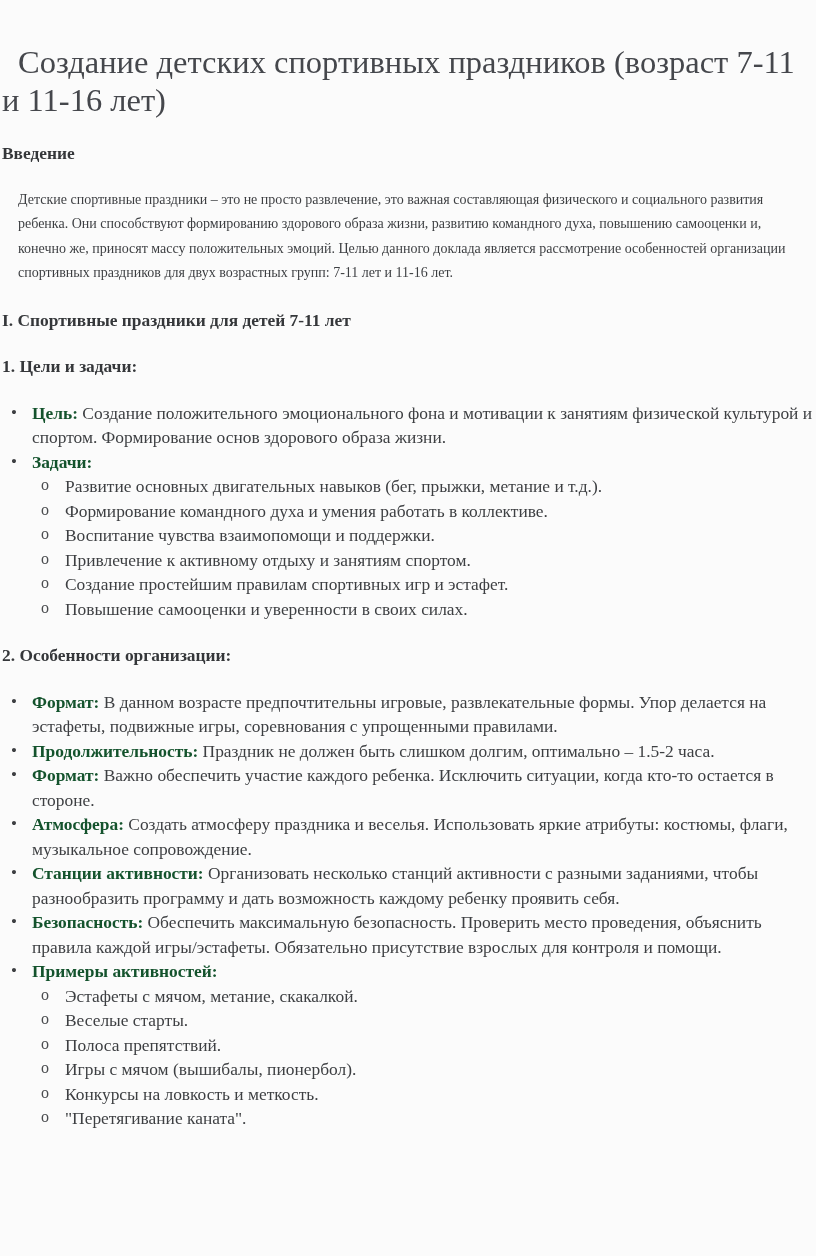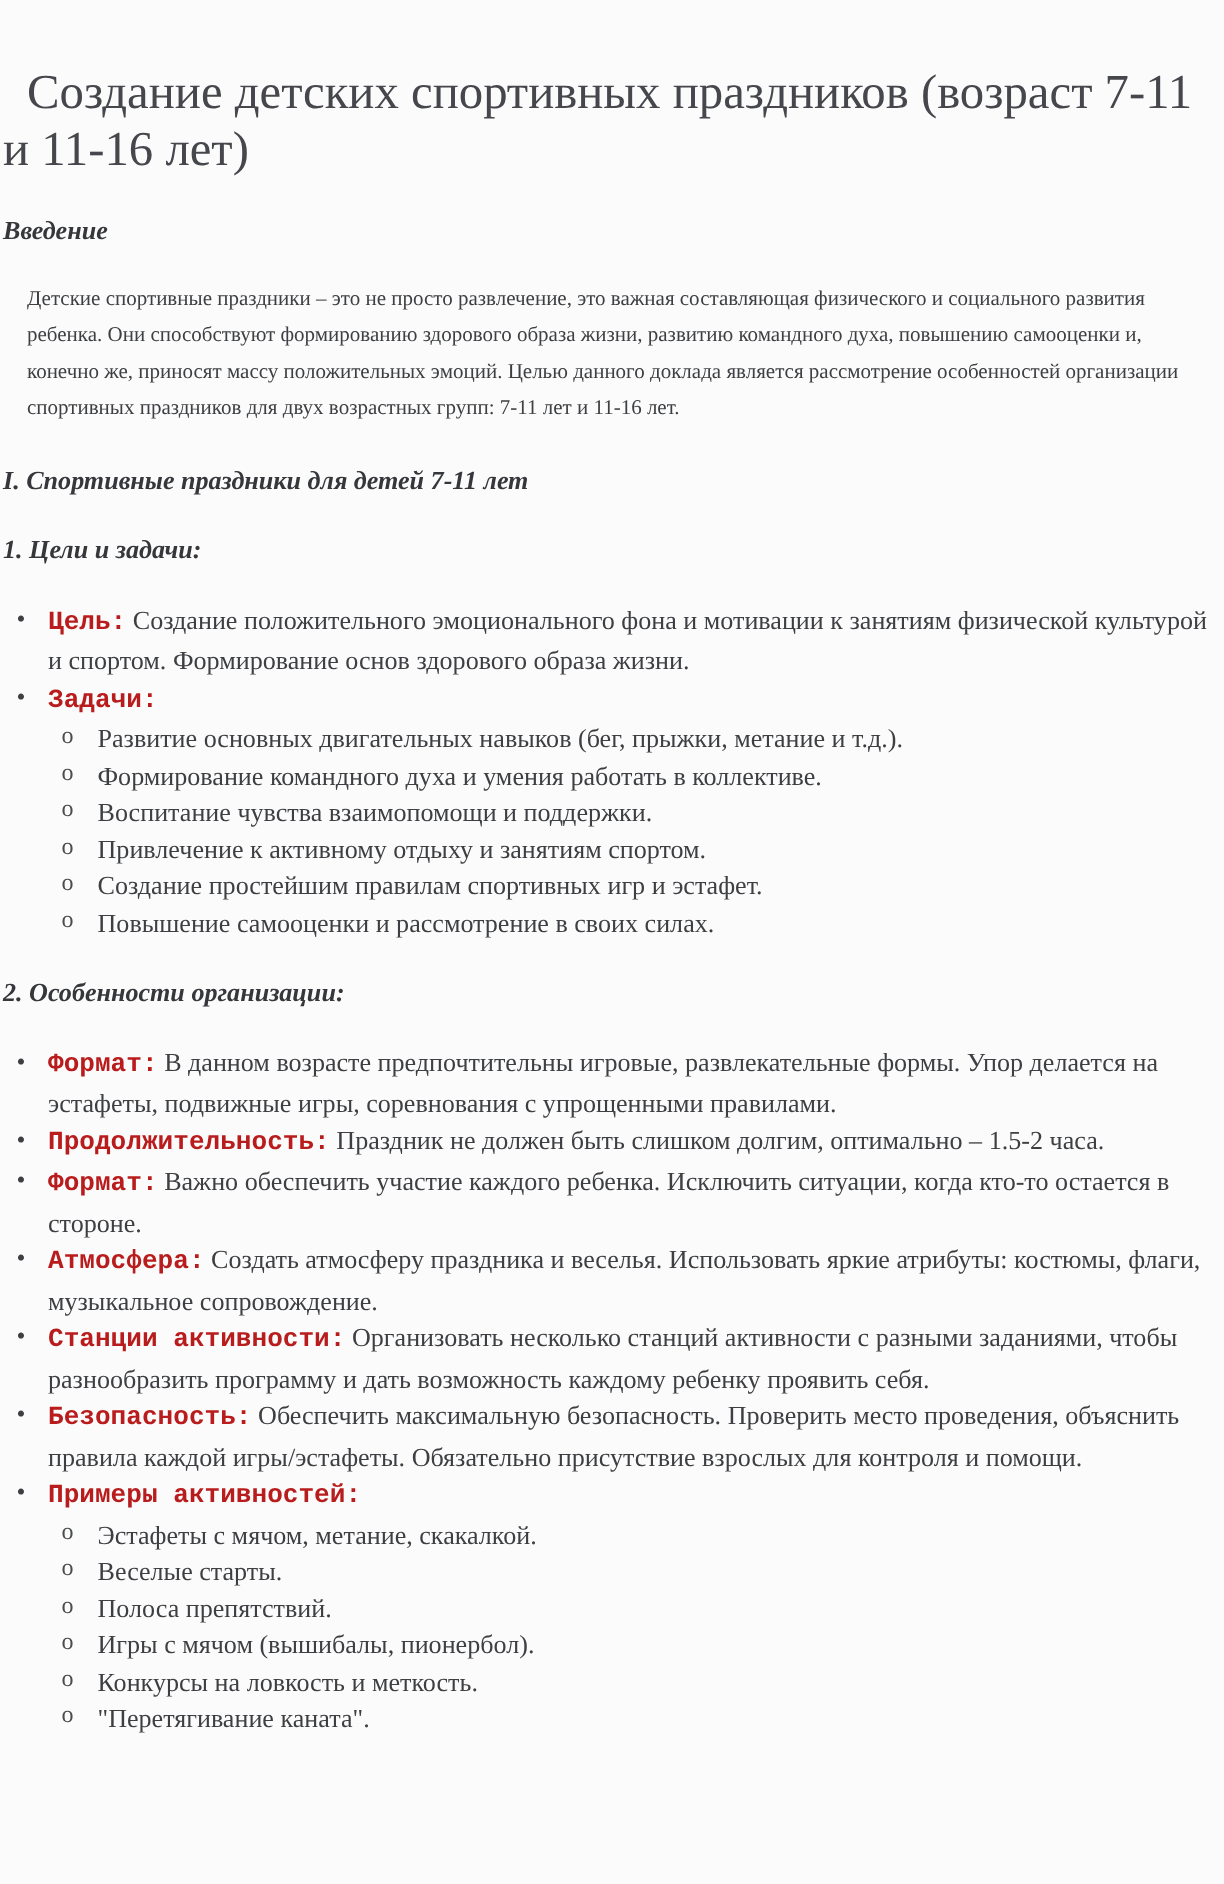--- a/index.html
+++ b/index.html
@@ -23,21 +23,20 @@
     text-indent:16px;
     max-width:798px;
     letter-spacing:0;
   }
   h2.doc-h2{
     font-size:17.4px;
     line-height:24.5px;
     font-weight:bold;
     color:#35373a;
     margin:22px 0;
-    font-style:italic;
   }
   p.doc-p{
     font-size:14px;
     line-height:24.5px;
     margin:22px 16px;
     max-width:812px;
   }
   ul{list-style:none;margin:0;padding:0;font-size:17.4px;line-height:24.5px;}
   ul.l1{margin:22px 0 0 0;}
   ul.l2{margin:0;}
@@ -47,21 +46,21 @@
     content:"\2022";
     position:absolute;left:9px;top:0;
     font-size:17px;color:#3d3f42;
   }
   li.i2{padding-left:63px;}
   li.i2::before{
     content:"o";
     position:absolute;left:39px;top:-1px;
     font-size:16px;color:#4a4c4f;
   }
-  li b{color:#b91c1c;font-family:Liberation Mono, monospace;}
+  li b{color:#14532d;}
 </style>
 </head>
 <body>
 
 <div class="page">
 
   <h1 class="doc-title">Создание детских спортивных праздников (возраст 7-11 и 11-16 лет)</h1>
 
   <h2 class="doc-h2">Введение</h2>
 
@@ -74,21 +73,21 @@
   <ul class="l1">
     <li class="i1"><b>Цель:</b> <span>Создание положительного эмоционального фона и мотивации к занятиям физической культурой и спортом. Формирование основ здорового образа жизни.</span></li>
     <li class="i1"><b>Задачи:</b></li>
   </ul>
   <ul class="l2">
     <li class="i2">Развитие основных двигательных навыков (бег, прыжки, метание и т.д.).</li>
     <li class="i2">Формирование командного духа и умения работать в коллективе.</li>
     <li class="i2">Воспитание чувства взаимопомощи и поддержки.</li>
     <li class="i2">Привлечение к активному отдыху и занятиям спортом.</li>
     <li class="i2">Создание простейшим правилам спортивных игр и эстафет.</li>
-    <li class="i2">Повышение самооценки и рассмотрение в своих силах.</li>
+    <li class="i2">Повышение самооценки и уверенности в своих силах.</li>
   </ul>
 
   <h2 class="doc-h2">2. Особенности организации:</h2>
 
   <ul class="l1">
     <li class="i1"><b>Формат:</b> <span>В данном возрасте предпочтительны игровые, развлекательные формы. Упор делается на эстафеты, подвижные игры, соревнования с упрощенными правилами.</span></li>
     <li class="i1"><b>Продолжительность:</b> <span>Праздник не должен быть слишком долгим, оптимально – 1.5-2 часа.</span></li>
     <li class="i1"><b>Формат:</b> <span>Важно обеспечить участие каждого ребенка. Исключить ситуации, когда кто-то остается в стороне.</span></li>
     <li class="i1"><b>Атмосфера:</b> <span>Создать атмосферу праздника и веселья. Использовать яркие атрибуты: костюмы, флаги, музыкальное сопровождение.</span></li>
     <li class="i1"><b>Станции активности:</b> <span>Организовать несколько станций активности с разными заданиями, чтобы разнообразить программу и дать возможность каждому ребенку проявить себя.</span></li>

